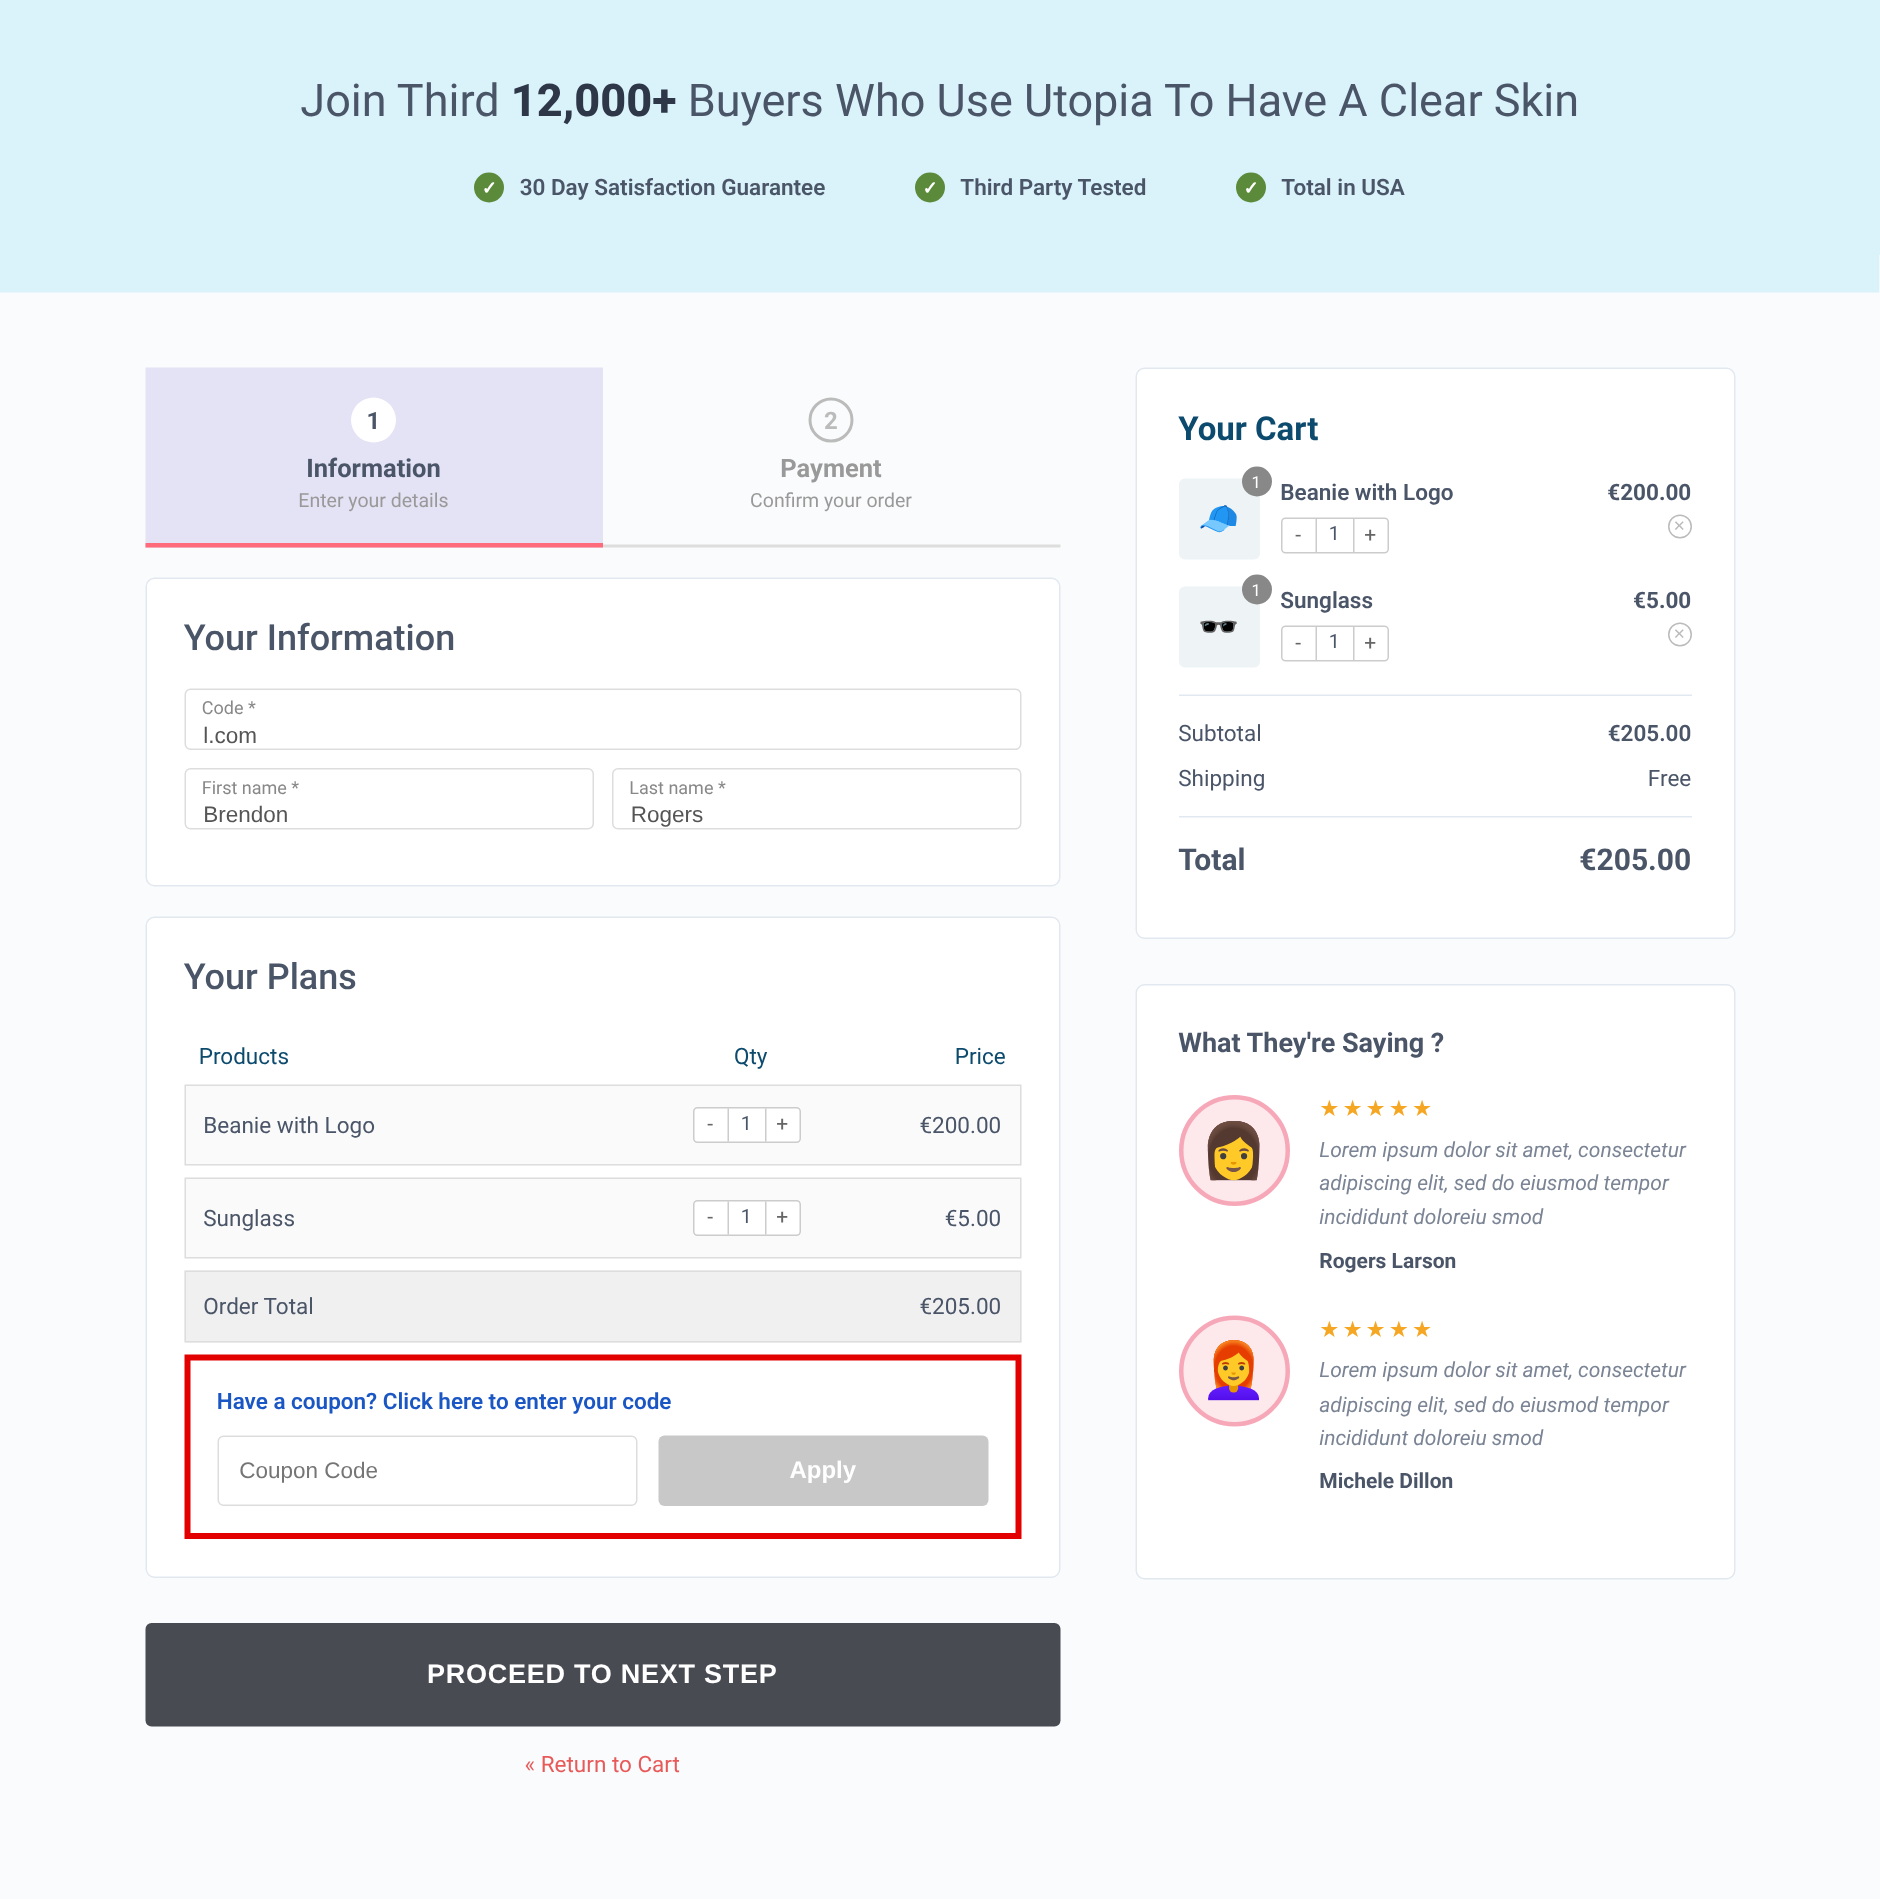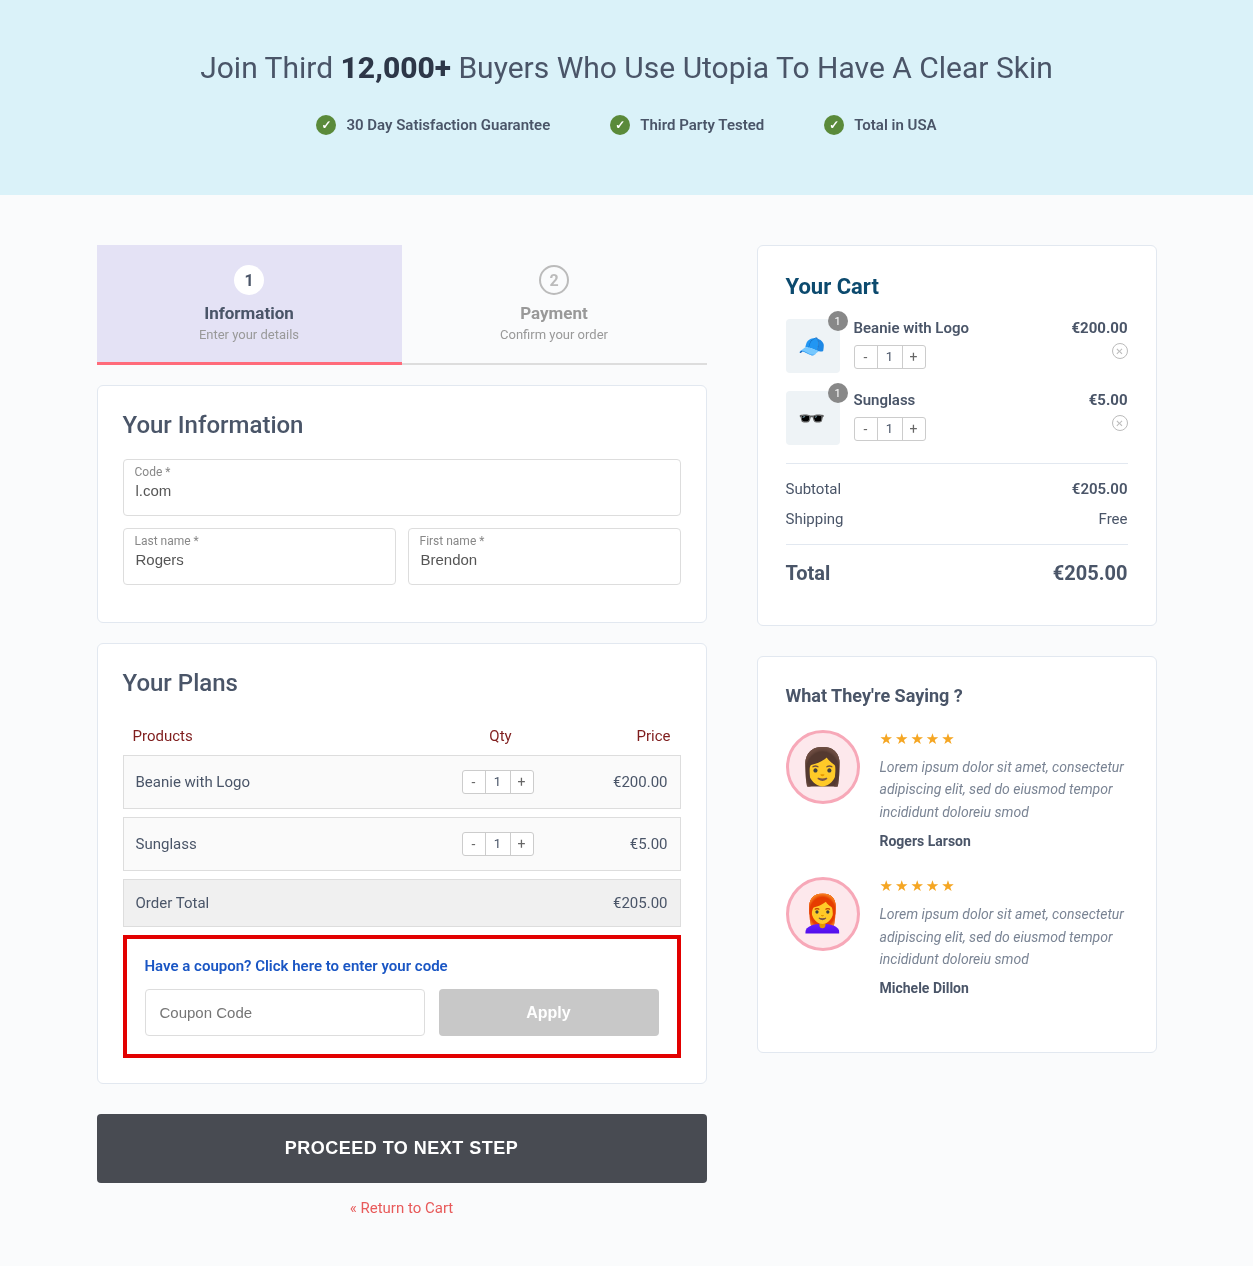--- a/index.html
+++ b/index.html
@@ -25,25 +25,25 @@
 .step-title { font-weight: 700; font-size: 17px; }
 .step-active .step-title { color: #4a5568; }
 .step-inactive .step-title { color: #999; }
 .step-sub { font-size: 13px; color: #999; margin-top: 4px; }
 
 .card { background: white; border: 1px solid #e2e8f0; border-radius: 6px; padding: 25px; margin-top: 20px; }
 .card-title { font-size: 24px; color: #4a5568; font-weight: 500; margin-bottom: 20px; }
 
 .form-field { position: relative; margin-bottom: 12px; }
 .form-field label { position: absolute; top: 6px; left: 12px; font-size: 12px; color: #888; }
-.form-field input { width: 100%; border: 1px solid #ddd; border-radius: 4px; padding: 22px 12px 16px; font-size: 15px; color: #555; }
+.form-field input { width: 100%; border: 1px solid #ddd; border-radius: 4px; padding: 22px 12px 0; font-size: 15px; color: #555; }
 .form-row { display: flex; gap: 12px; }
 .form-row .form-field { flex: 1; }
 
-.plan-header { display: flex; padding: 10px; font-size: 15px; color: #7f1d1d; }
+.plan-header { display: flex; padding: 10px; font-size: 15px; color: #0c4a6e; }
 .plan-row { display: flex; align-items: center; padding: 14px 12px; border: 1px solid #ddd; background: #fafafa; margin-bottom: 8px; font-size: 15px; }
 .plan-total-row { background: #f0f0f0; border: 1px solid #ddd; }
 .col-prod { flex: 1; }
 .col-qty { width: 100px; text-align: center; }
 .col-price { width: 120px; text-align: right; }
 .qty-ctrl { display: inline-flex; border: 1px solid #ccc; border-radius: 3px; background: white; }
 .qty-btn { width: 22px; height: 22px; display: flex; align-items: center; justify-content: center; cursor: pointer; color: #666; font-size: 14px; }
 .qty-val { width: 26px; text-align: center; border-left: 1px solid #ccc; border-right: 1px solid #ccc; font-size: 13px; line-height: 22px; }
 
 .coupon-box { border: 4px solid #e20000; padding: 18px; margin-top: 3px; }
@@ -116,26 +116,26 @@
     </div>
 
     <div class="card">
       <h2 class="card-title">Your Information</h2>
       <div class="form-field">
         <label>Code *</label>
         <input type="text" value="l.com" style="">
       </div>
       <div class="form-row">
         <div class="form-field">
+          <label>First name *</label>
+          <input type="text" value="Brendon" style="">
+        </div>
+        <div class="form-field">
           <label>Last name *</label>
           <input type="text" value="Rogers" style="">
-        </div>
-        <div class="form-field">
-          <label>First name *</label>
-          <input type="text" value="Brendon" style="">
         </div>
       </div>
     </div>
 
     <div class="card">
       <h2 class="card-title">Your Plans</h2>
       <div class="plan-header">
         <div class="col-prod">Products</div>
         <div class="col-qty">Qty</div>
         <div class="col-price">Price</div>

